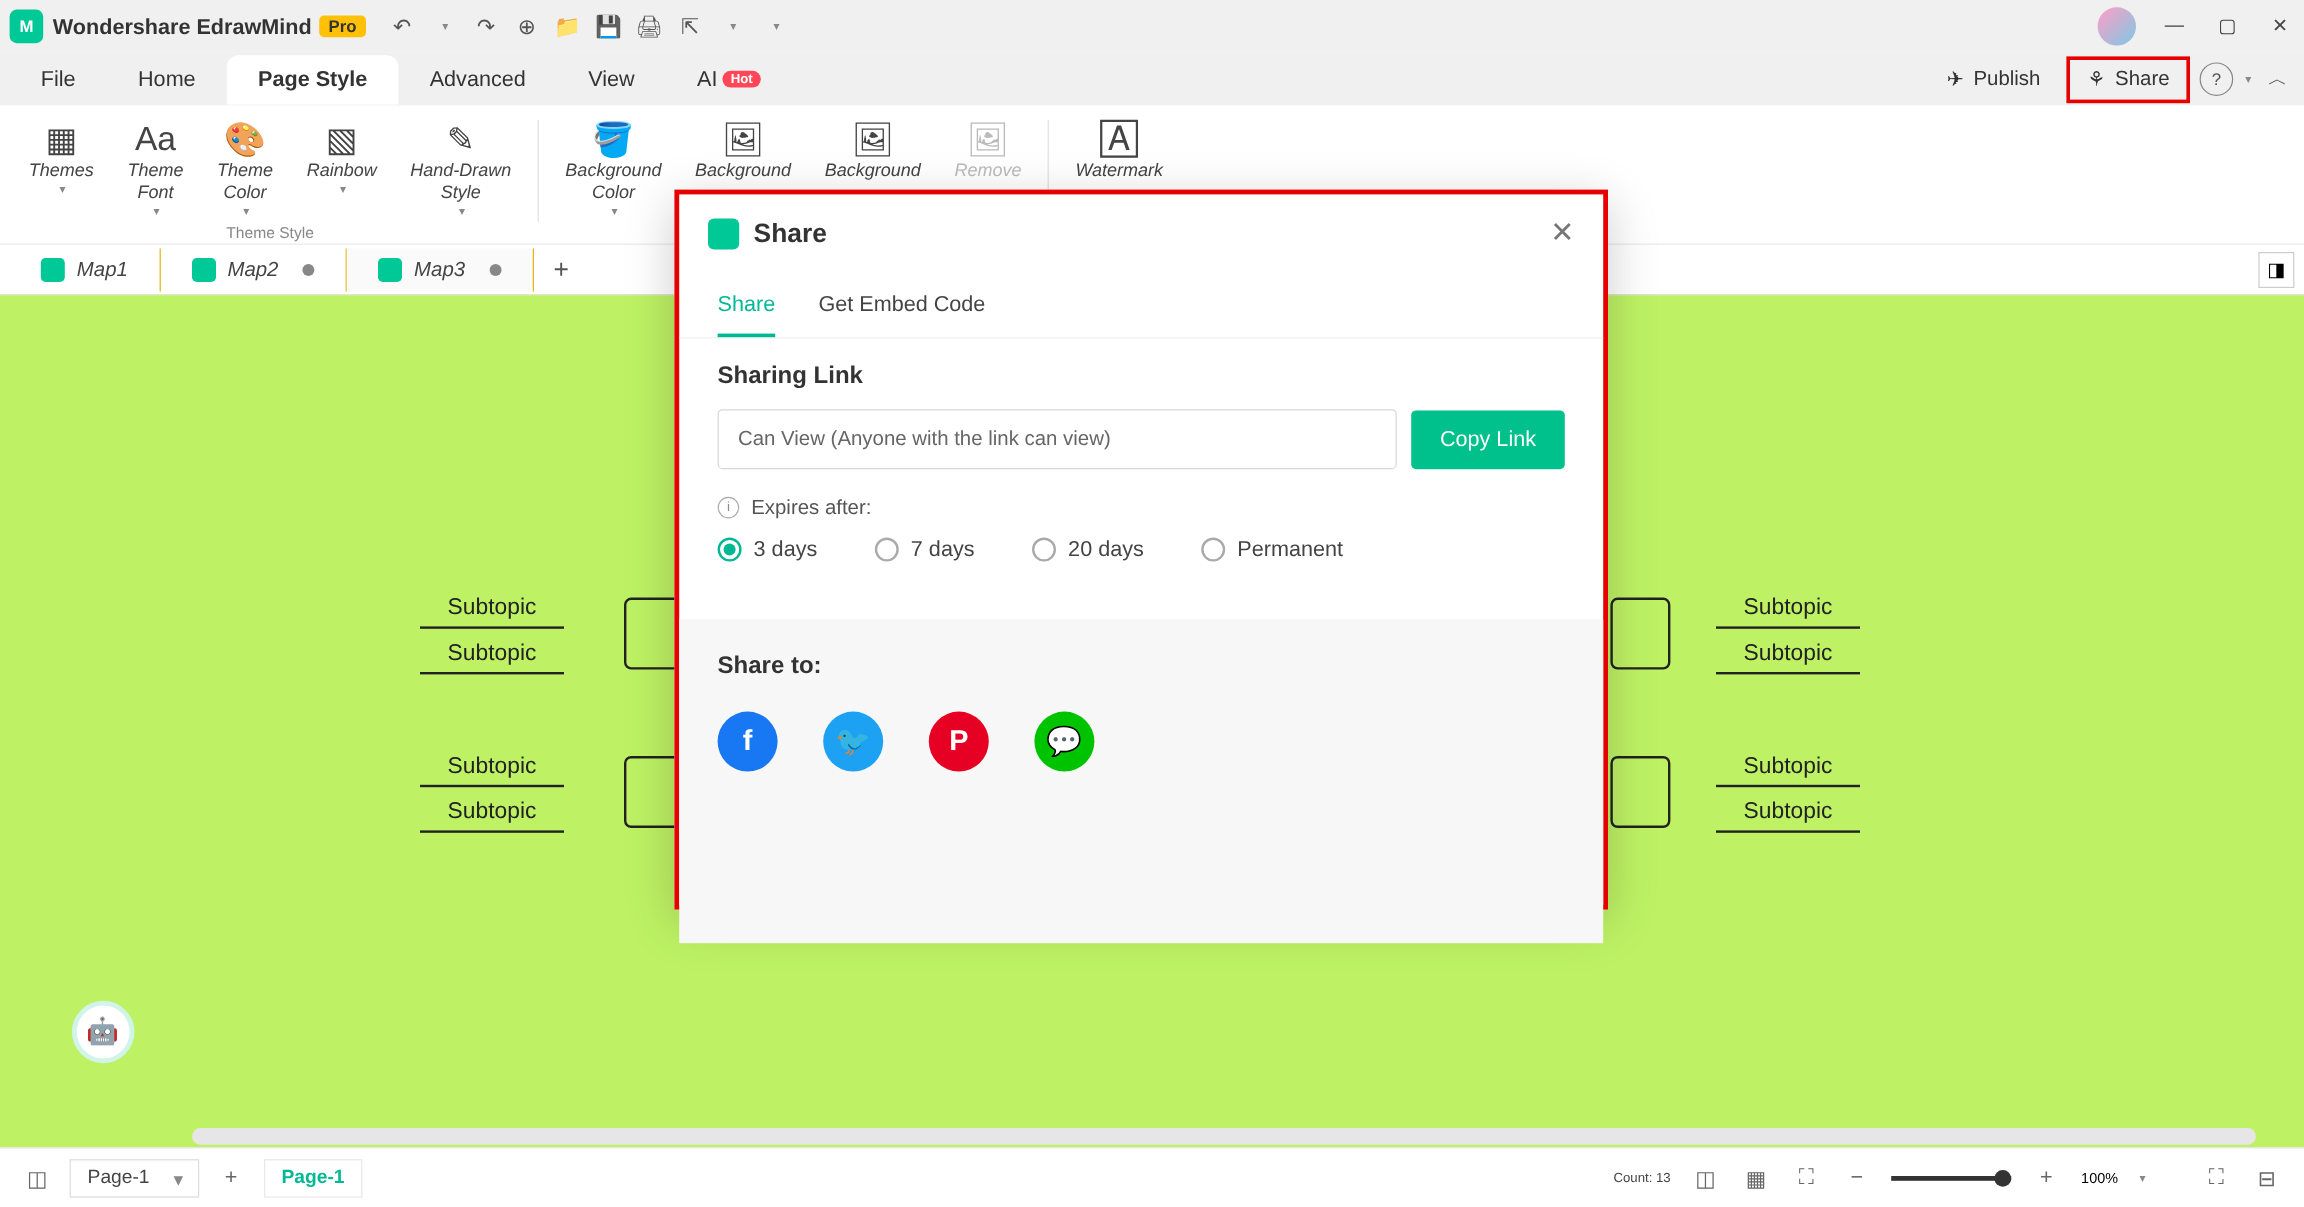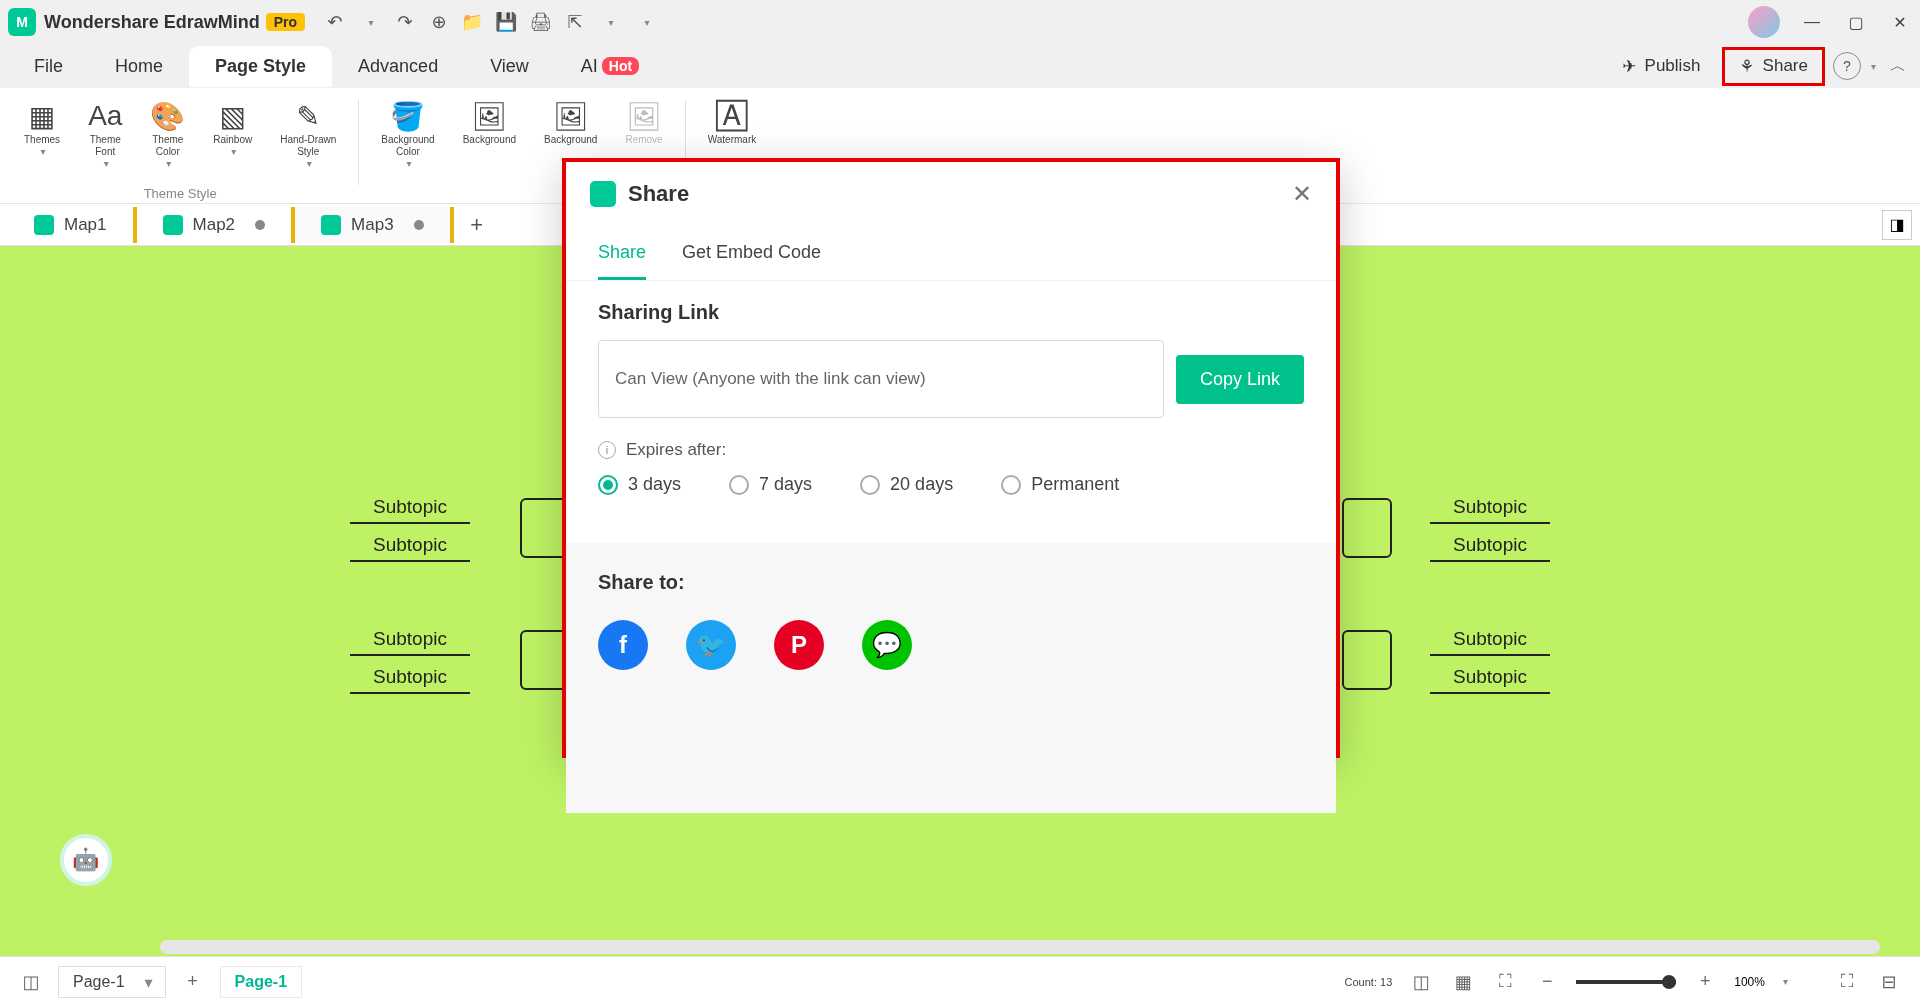--- a/index.html
+++ b/index.html
@@ -14,42 +14,42 @@
 .qat-btn { width: 24px; height: 24px; display: flex; align-items: center; justify-content: center; color: #555; cursor: pointer; font-size: 18px; }
 .titlebar-right { margin-left: auto; display: flex; align-items: center; gap: 20px; }
 .avatar { width: 32px; height: 32px; border-radius: 50%; background: linear-gradient(135deg,#ff9ec7,#7ec8e3); }
 .win-btn { width: 24px; height: 24px; display: flex; align-items: center; justify-content: center; color: #444; cursor: pointer; }
 
 
 .menubar { height: 44px; background: #f0f0f0; display: flex; align-items: center; padding: 0 8px; }
 .menu-item { padding: 10px 26px; font-size: 18px; color: #333; cursor: pointer; }
 .menu-item.active { background: #fff; border-radius: 10px 10px 0 0; font-weight: 600; }
 .ai-item { display: flex; align-items: center; gap: 4px; }
-.hot-badge { background: #ff4757; color: white; font-size: 14px; padding: 1px 7px; border-radius: 8px; font-weight: 600; }
+.hot-badge { background: #ff4757; color: white; font-size: 11px; padding: 1px 7px; border-radius: 8px; font-weight: 600; }
 .menubar-right { margin-left: auto; display: flex; align-items: center; gap: 8px; }
 .publish-btn { display: flex; align-items: center; gap: 8px; padding: 6px 14px; font-size: 17px; color: #333; cursor: pointer; }
 .share-btn { display: flex; align-items: center; gap: 8px; padding: 6px 14px; font-size: 17px; color: #333; cursor: pointer; border: 3px solid #e60000; }
 .help-btn { width: 28px; height: 28px; display: flex; align-items: center; justify-content: center; border: 1.5px solid #888; border-radius: 50%; font-size: 14px; color: #555; cursor:pointer; }
 .collapse-btn { width: 28px; height: 28px; display:flex; align-items:center; justify-content:center; color:#555; cursor:pointer; }
 
 
 .ribbon { height: 116px; background: #fff; border-bottom: 1px solid #e5e5e5; display: flex; padding: 6px 10px 0 10px; }
 .ribbon-group { display: flex; flex-direction: column; align-items: center; padding: 0 6px; position: relative; }
 .ribbon-items { display: flex; gap: 12px; flex: 1; }
 .ribbon-item { display: flex; flex-direction: column; align-items: center; justify-content: flex-start; padding: 4px 8px; cursor: pointer; color: #444; text-align: center; }
 .ribbon-item.disabled { color: #bbb; }
 .ribbon-icon { font-size: 28px; height: 36px; display: flex; align-items: center; }
-.ribbon-label { font-size: 10px; line-height: 1.2; white-space: pre-line; }
+.ribbon-label { font-size: 15px; line-height: 1.2; white-space: pre-line; font-style: italic; }
 .ribbon-group-label { font-size: 13px; color: #888; padding-bottom: 2px; }
 .ribbon-sep { width: 1px; background: #e0e0e0; margin: 6px 8px 18px 8px; }
 .drop { font-size: 10px; color: #888; margin-left: 2px; }
 
 
 .maptabs { height: 42px; background: #fff; border-bottom: 1px solid #e0e0e0; display: flex; align-items: center; padding: 0 8px; }
-.maptab { display: flex; align-items: center; gap: 10px; padding: 8px 26px; font-size: 17px; color: #444; cursor: pointer; border-right: 4px solid #eab308; }
+.maptab { display: flex; align-items: center; gap: 10px; padding: 8px 26px; font-size: 17px; color: #444; cursor: pointer; border-right: 1px solid #eab308; font-style: italic; }
 .maptab.active { background: #fafafa; }
 .maptab .dot-unsaved { width: 10px; height: 10px; border-radius: 50%; background: #888; margin-left: 10px; }
 .map-icon { width: 20px; height: 20px; background: #00c896; border-radius: 4px; }
 .add-tab { width: 30px; height: 30px; display: flex; align-items: center; justify-content: center; font-size: 22px; color: #555; cursor: pointer; margin-left: 8px; }
 .panel-toggle { margin-left: auto; width: 30px; height: 30px; border: 1px solid #ccc; display: flex; align-items: center; justify-content: center; cursor: pointer; }
 
 
 .canvas { position: absolute; top: 246px; left: 0; right: 0; bottom: 50px; background: #bef264; }
 .mindmap-side { position: absolute; top: 240px; }
 .subtopic { font-size: 19px; color: #222; border-bottom: 2px solid #222; padding: 4px 6px; margin: 6px 0; width: 120px; text-align: center; }
@@ -61,21 +61,21 @@
 .dialog-header { display: flex; align-items: center; padding: 18px 24px; }
 .dialog-logo { width: 26px; height: 26px; background: #00c896; border-radius: 5px; margin-right: 12px; }
 .dialog-title { font-size: 22px; font-weight: 600; color: #333; }
 .dialog-close { margin-left: auto; font-size: 24px; color: #777; cursor: pointer; }
 .dialog-tabs { display: flex; gap: 36px; padding: 8px 32px 0 32px; border-bottom: 1px solid #f0f0f0; }
 .dialog-tab { font-size: 18px; color: #444; padding: 8px 0 14px 0; cursor: pointer; }
 .dialog-tab.active { color: #00b894; border-bottom: 3px solid #00b894; }
 .dialog-body { padding: 20px 32px; }
 .section-title { font-size: 20px; font-weight: 700; color: #333; margin-bottom: 16px; }
 .linkrow { display: flex; gap: 12px; align-items: center; }
-.link-input { flex: 1; border: 1px solid #d8d8d8; border-radius: 4px; padding: 28px 16px; font-size: 17px; color: #666; }
+.link-input { flex: 1; border: 1px solid #d8d8d8; border-radius: 4px; padding: 14px 16px; font-size: 17px; color: #666; }
 .copy-btn { background: #00c08b; color: #fff; border: none; border-radius: 4px; padding: 14px 24px; font-size: 18px; cursor: pointer; }
 .expires-row { display: flex; align-items: center; gap: 10px; margin-top: 22px; color: #555; font-size: 17px; }
 .expires-row .info { width: 18px; height: 18px; border: 1.5px solid #aaa; border-radius: 50%; display:flex; align-items:center; justify-content:center; font-size:11px; color:#888; }
 .radio-row { display: flex; gap: 48px; margin-top: 14px; }
 .radio-item { display: flex; align-items: center; gap: 10px; font-size: 18px; color: #444; cursor: pointer; }
 .radio { width: 20px; height: 20px; border: 2px solid #aaa; border-radius: 50%; display: flex; align-items: center; justify-content: center; }
 .radio.checked { border-color: #00b894; }
 .radio.checked::after { content: ""; width: 10px; height: 10px; background: #00b894; border-radius: 50%; }
 .dialog-lower { background: #f7f7f7; padding: 28px 32px 32px 32px; margin-top: 28px; height: 270px; }
 .social-row { display: flex; gap: 38px; margin-top: 26px; }

